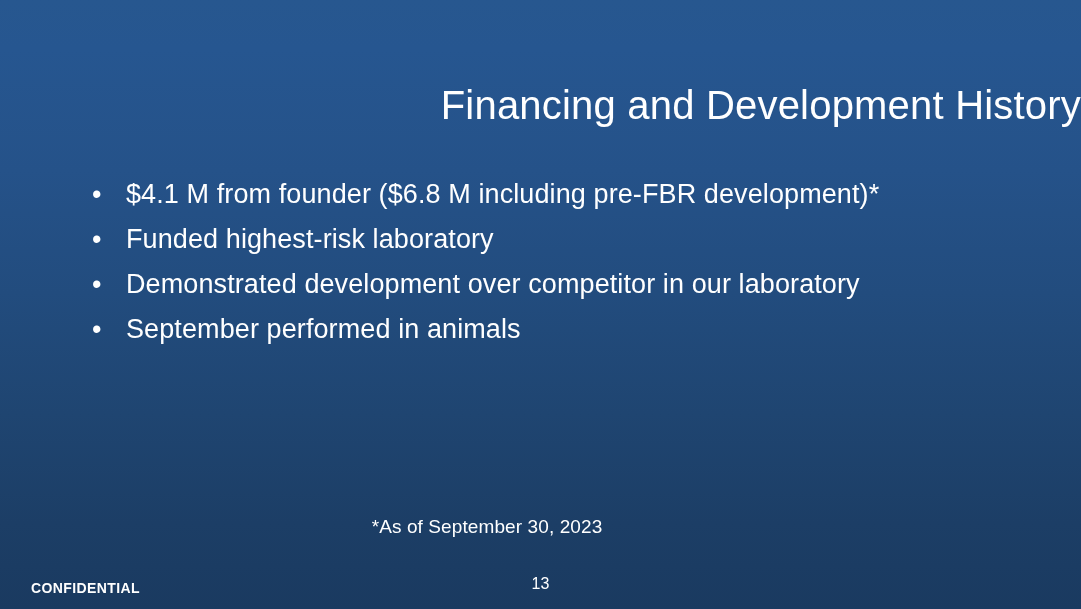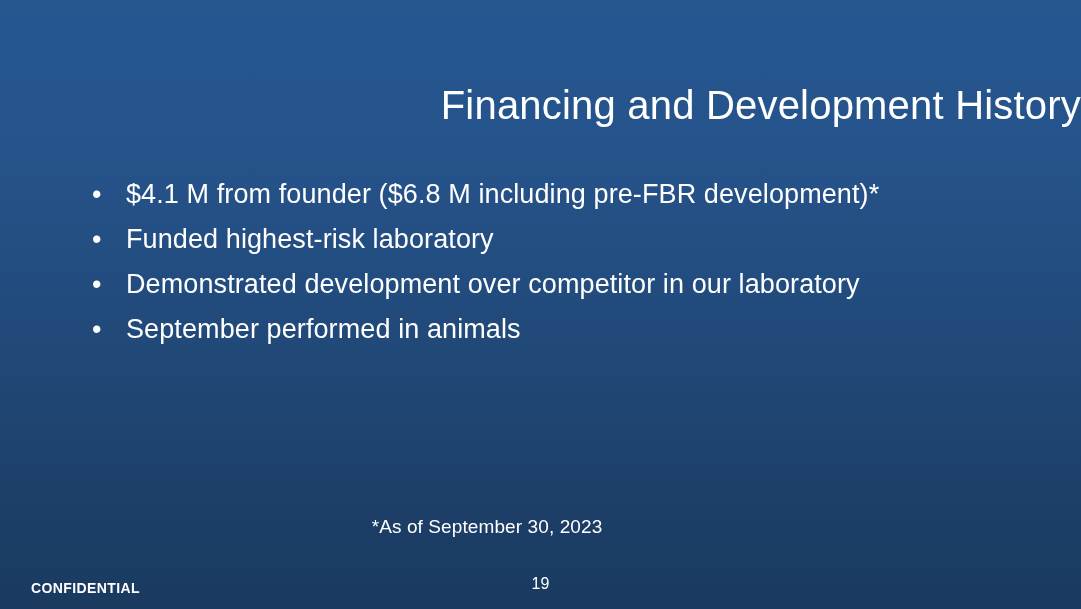--- a/index.html
+++ b/index.html
@@ -137,15 +137,15 @@
       <span class="bullet-marker">•</span>
       <span class="bullet-text">September performed in animals</span>
     </div>
 
   </div>
 
   <div class="footnote">*As of September 30, 2023</div>
 
   <div class="footer-confidential">CONFIDENTIAL</div>
 
-  <div class="footer-pagenum">19</div>
+  <div class="footer-pagenum">13</div>
 
 </div>
 
 </body></html>

